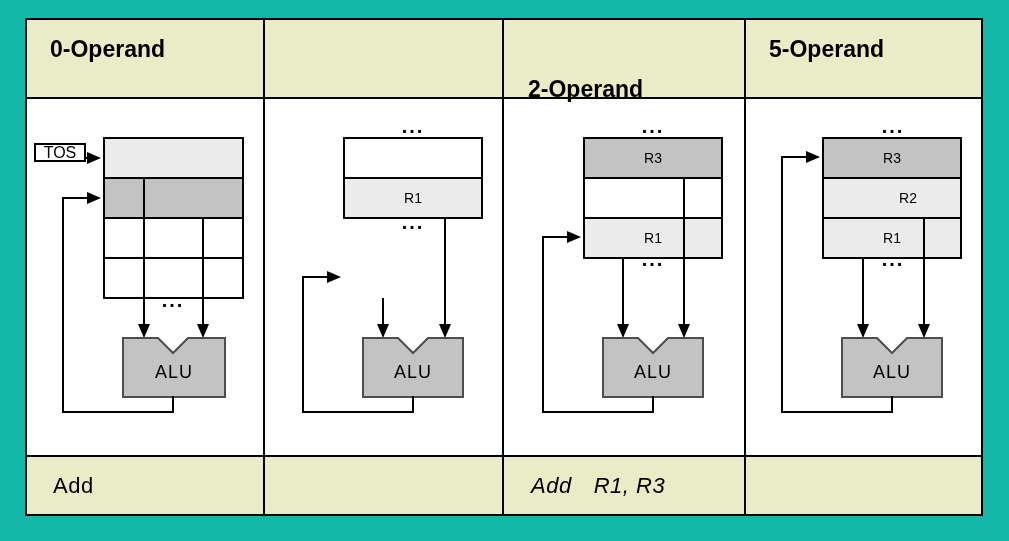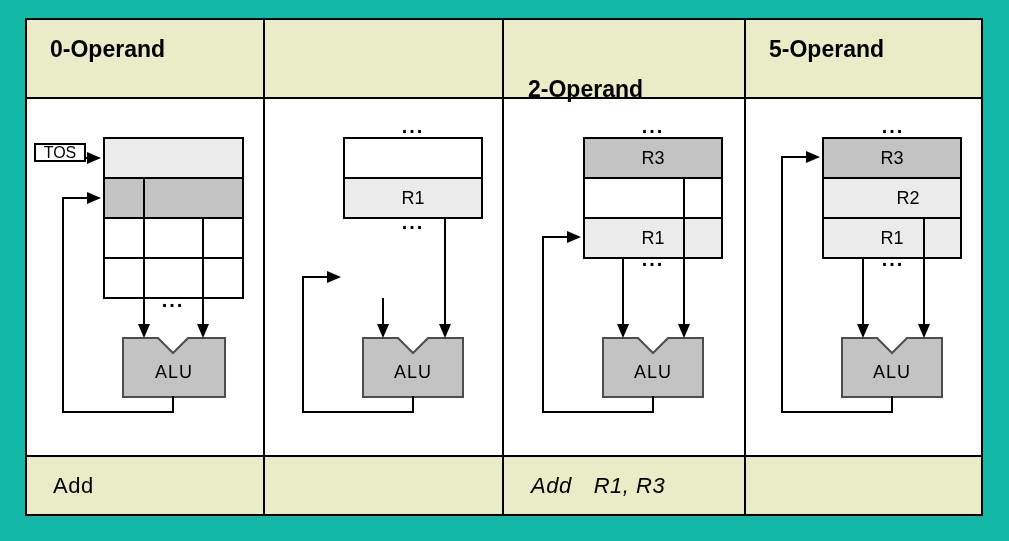--- a/index.html
+++ b/index.html
@@ -9,21 +9,21 @@
   .frame{left:25px;top:18px;width:958px;height:498px;border:2px solid #000;background:#fff;}
   .band{background:#e9ecc6;}
   .band.hdr-band{left:27px;top:20px;width:954px;height:77px;}
   .band.ftr-band{left:27px;top:457px;width:954px;height:57px;}
   .hdiv{background:#000;height:2px;left:27px;width:954px;}
   .vdiv{background:#000;width:2px;top:20px;height:494px;}
   .hdr{font-size:23px;font-weight:bold;line-height:27px;width:212px;}
   .ftr{font-size:22px;letter-spacing:0.5px;}
   .ftr .ops{margin-left:22px;}
   .cellrow{border:2px solid #000;display:flex;align-items:center;justify-content:center;
-           font-size:18px;height:42px;}
+           font-size:14px;height:42px;}
   .c-white{background:#ffffff;} .c-light{background:#ebebeb;} .c-med{background:#c3c3c3;}
   .tos{left:34px;top:143px;width:52px;height:19px;border:2px solid #000;background:#fff;
        display:flex;align-items:center;justify-content:center;font-size:16px;}
   .dots{width:60px;height:20px;text-align:center;font-weight:bold;font-size:20px;
         letter-spacing:2px;line-height:20px;}
   .alulabel{height:45px;top:350px;display:flex;align-items:center;justify-content:center;
             font-size:18px;letter-spacing:1px;}
   .svgo{position:absolute;left:0;top:0;width:1009px;height:541px;pointer-events:none;}
 </style>
 </head>

